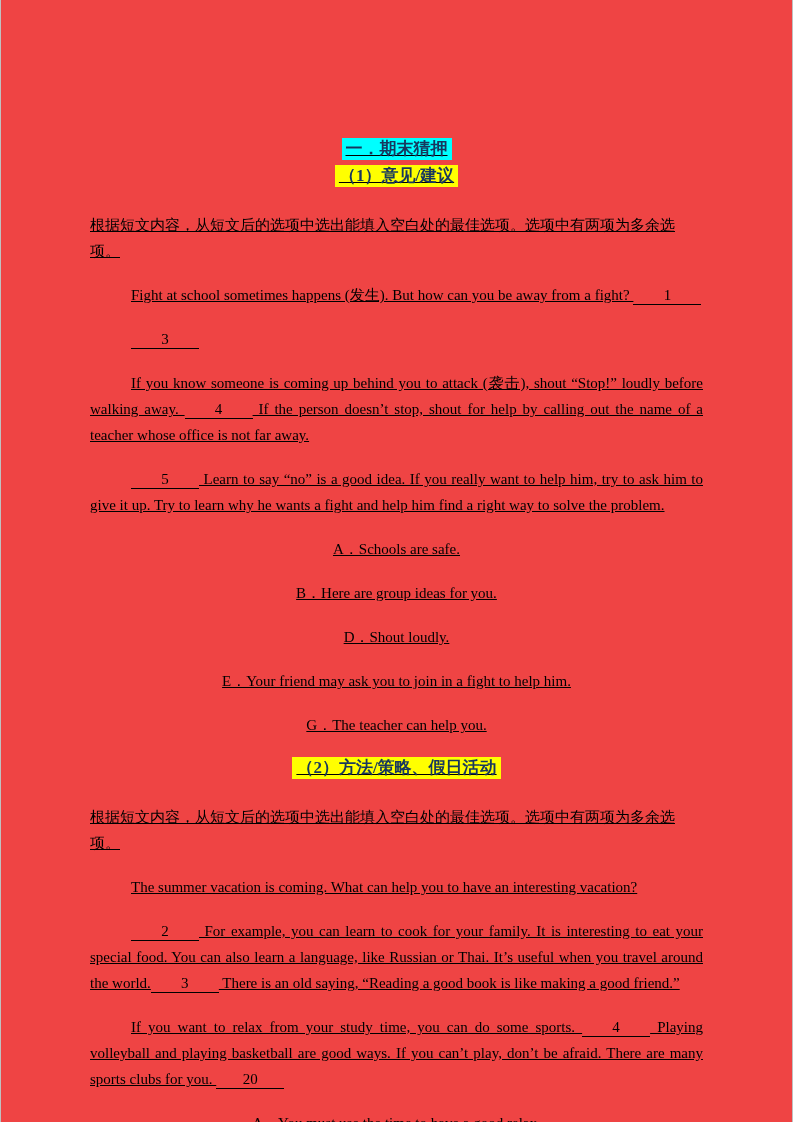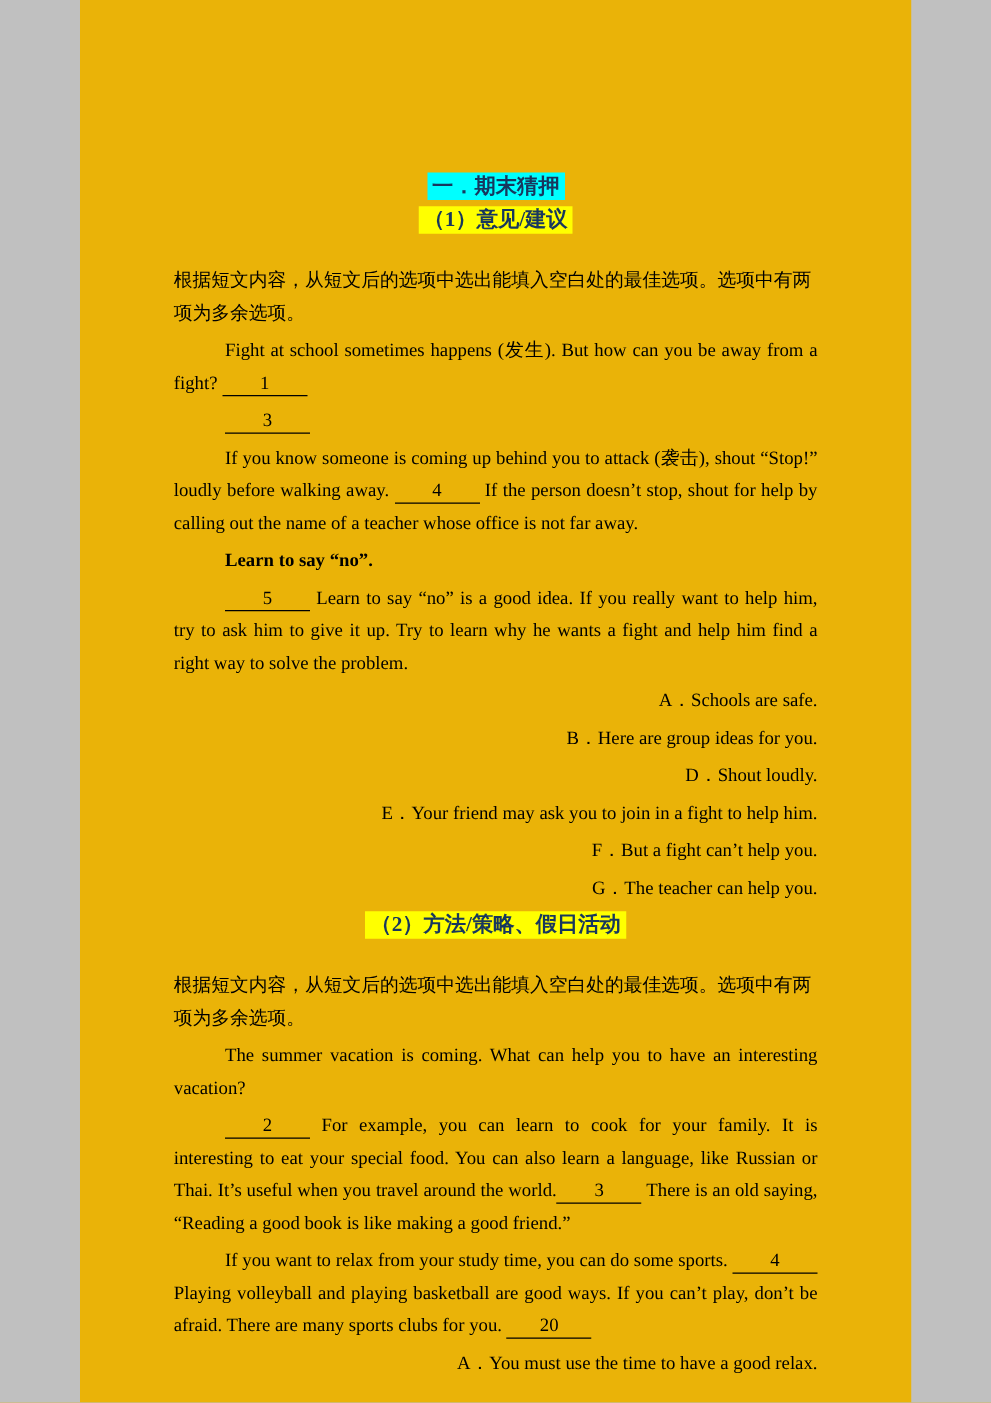--- a/index.html
+++ b/index.html
@@ -1,76 +1,75 @@
 <!DOCTYPE html>
 <html><head>
 <meta charset="utf-8">
 <style>
   html, body { margin: 0; padding: 0; background: #c0c0c0; }
   .page {
     position: relative;
-    width: 665px;
+    width: 791px;
     height: 1122px;
     margin: 0 auto;
-    background: #eab308;
+    background: #ef4444;
     box-sizing: border-box;
     padding: 137px 71px 40px 71px;
     font-family: "Liberation Serif", "DejaVu Serif", serif;
     font-size: 15px;
     color: #000000;
     overflow: hidden;
+    text-decoration: underline;
   }
   h1.doc-title, h2.sec-heading {
     text-align: center;
     font-size: 17px;
     font-weight: bold;
     margin: 0;
     line-height: 23px;
   }
   h1.doc-title { margin-bottom: 0; }
   h2.sec-heading { margin-top: 4px; margin-bottom: 25px; }
   .hl { padding: 1px 4px 2px 4px; }
   .para {
-    margin: 4px;
+    margin: 18px;
     line-height: 26px;
     text-align: justify;
     text-justify: inter-word;
   }
   .para.no-just { text-align: left; }
   .indent { text-indent: 41px; }
   .bold { font-weight: bold; }
   .blank {
     display: inline-block;
     min-width: 52px;
     padding: 0 8px;
     border-bottom: 1px solid #000;
     text-align: center;
     text-indent: 0;
     line-height: 17px;
   }
-  .option { text-align: right; }
+  .option { text-align: center; }
 </style>
 </head>
 <body>
 
 <div class="page">
   <h1 class="doc-title"><span id="title-hl" class="hl" style="background: rgb(0, 255, 255); color: rgb(23, 55, 94);">一．期末猜押</span></h1>
   <div id="sections">
       <h2 class="sec-heading"><span class="hl" style="background: rgb(255, 255, 0); color: rgb(23, 55, 94);">（1）意见/建议</span></h2>
       <p class="para no-just">根据短文内容，从短文后的选项中选出能填入空白处的最佳选项。选项中有两项为多余选项。</p>
       <p class="para indent"><span>Fight at school sometimes happens (发生). But how can you be away from a fight? </span><span class="blank">1</span></p>
       <p class="para indent"><span class="blank">3</span></p>
       <p class="para indent"><span>If you know someone is coming up behind you to attack (袭击), shout “Stop!” loudly before walking away. </span><span class="blank">4</span><span> If the person doesn’t stop, shout for help by calling out the name of a teacher whose office is not far away.</span></p>
-      <p class="para indent bold"><span>Learn to say “no”.</span></p>
       <p class="para indent"><span class="blank">5</span><span> Learn to say “no” is a good idea. If you really want to help him, try to ask him to give it up. Try to learn why he wants a fight and help him find a right way to solve the problem.</span></p>
       <p class="para option">A．Schools are safe.</p>
       <p class="para option">B．Here are group ideas for you.</p>
       <p class="para option">D．Shout loudly.</p>
       <p class="para option">E．Your friend may ask you to join in a fight to help him.</p>
-      <p class="para option">F．But a fight can’t help you.</p>
       <p class="para option">G．The teacher can help you.</p>
       <h2 class="sec-heading"><span class="hl" style="background: rgb(255, 255, 0); color: rgb(23, 55, 94);">（2）方法/策略、假日活动</span></h2>
       <p class="para no-just">根据短文内容，从短文后的选项中选出能填入空白处的最佳选项。选项中有两项为多余选项。</p>
       <p class="para indent"><span>The summer vacation is coming. What can help you to have an interesting vacation?</span></p>
       <p class="para indent"><span class="blank">2</span><span> For example, you can learn to cook for your family. It is interesting to eat your special food. You can also learn a language, like Russian or Thai. It’s useful when you travel around the world.</span><span class="blank">3</span><span> There is an old saying, “Reading a good book is like making a good friend.”</span></p>
       <p class="para indent"><span>If you want to relax from your study time, you can do some sports. </span><span class="blank">4</span><span> Playing volleyball and playing basketball are good ways. If you can’t play, don’t be afraid. There are many sports clubs for you. </span><span class="blank">20</span></p>
       <p class="para option">A．You must use the time to have a good relax.</p>
     </div>
 </div>
 

